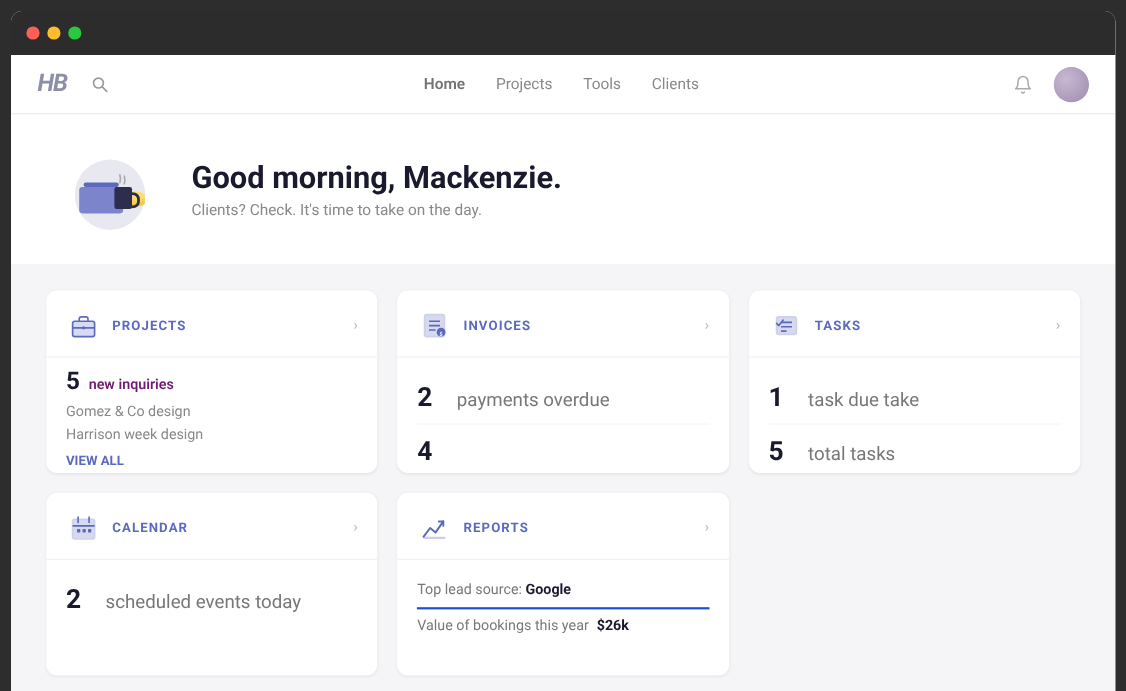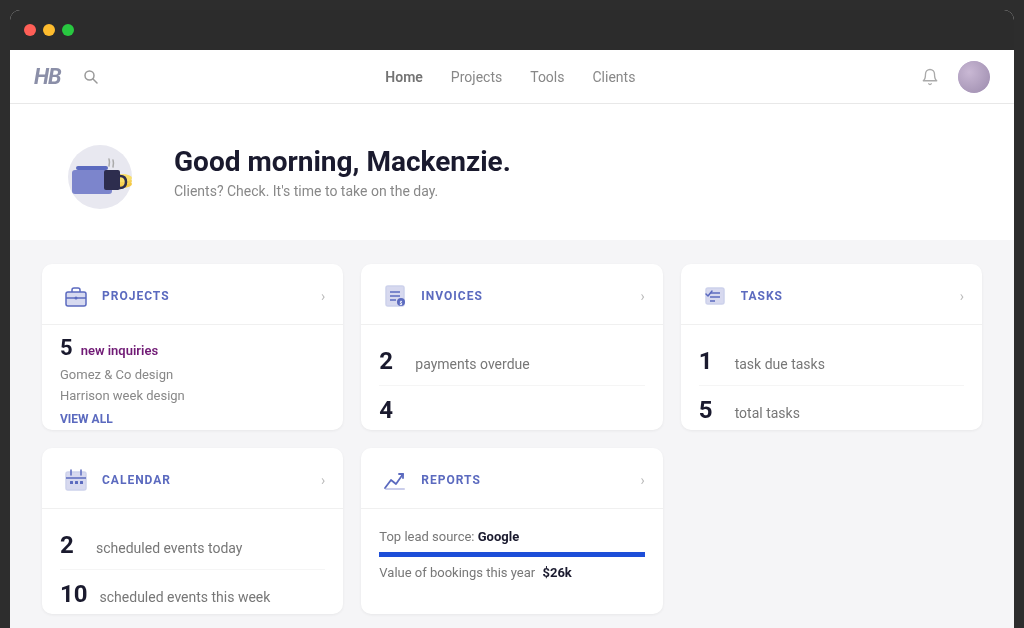--- a/index.html
+++ b/index.html
@@ -242,30 +242,30 @@
       border-bottom: 1px solid #f5f5f5;
     }
     .metric-row:last-child { border-bottom: none; }
     .metric-num {
       font-size: 24px;
       font-weight: 700;
       color: #1a1a2e;
       min-width: 24px;
     }
     .metric-desc {
-      font-size: 14px;
+      font-size: 17px;
       color: #777;
     }
 
     
     .report-line {
       font-size: 13px;
       color: #777;
       padding: 8px 0;
-      border-bottom: 5px solid #1d4ed8;
+      border-bottom: 2px solid #1d4ed8;
     }
     .report-line:last-child { border-bottom: none; }
     .report-bold {
       font-weight: 700;
       color: #1a1a2e;
     }
 
     
     .icon-svg {
       width: 28px;
@@ -405,21 +405,21 @@
               <line x1="9" y1="19" x2="14" y2="19" stroke="#5b6abf" stroke-width="1.5"></line>
               <polyline points="5,12 7,14 11,9" stroke="#5b6abf" stroke-width="1.5" fill="none" stroke-linecap="round" stroke-linejoin="round"></polyline>
             </svg>
           </div>
           <span class="card-title">TASKS</span>
           <span class="card-chevron">›</span>
         </div>
         <div class="card-body">
           <div class="metric-row">
             <span class="metric-num">1</span>
-            <span class="metric-desc">task due tasks</span>
+            <span class="metric-desc">task due take</span>
           </div>
           <div class="metric-row">
             <span class="metric-num">5</span>
             <span class="metric-desc">total tasks</span>
           </div>
         </div>
       </div>
 
       <div class="card">
         <div class="card-header">
@@ -435,24 +435,20 @@
             </svg>
           </div>
           <span class="card-title">CALENDAR</span>
           <span class="card-chevron">›</span>
         </div>
         <div class="card-body">
           <div class="metric-row">
             <span class="metric-num">2</span>
             <span class="metric-desc">scheduled events today</span>
           </div>
-          <div class="metric-row">
-            <span class="metric-num">10</span>
-            <span class="metric-desc">scheduled events this week</span>
-          </div>
         </div>
       </div>
 
       <div class="card">
         <div class="card-header">
           <div class="card-icon">
             <svg class="icon-svg" viewBox="0 0 28 28" fill="none">
               <polyline points="4,22 10,14 15,18 22,8" stroke="#5b6abf" stroke-width="1.8" fill="none" stroke-linecap="round" stroke-linejoin="round"></polyline>
               <polyline points="18,8 22,8 22,12" stroke="#5b6abf" stroke-width="1.8" fill="none" stroke-linecap="round" stroke-linejoin="round"></polyline>
               <rect x="4" y="22" width="20" height="2" rx="1" fill="#7c85cc" opacity="0.4"></rect>

